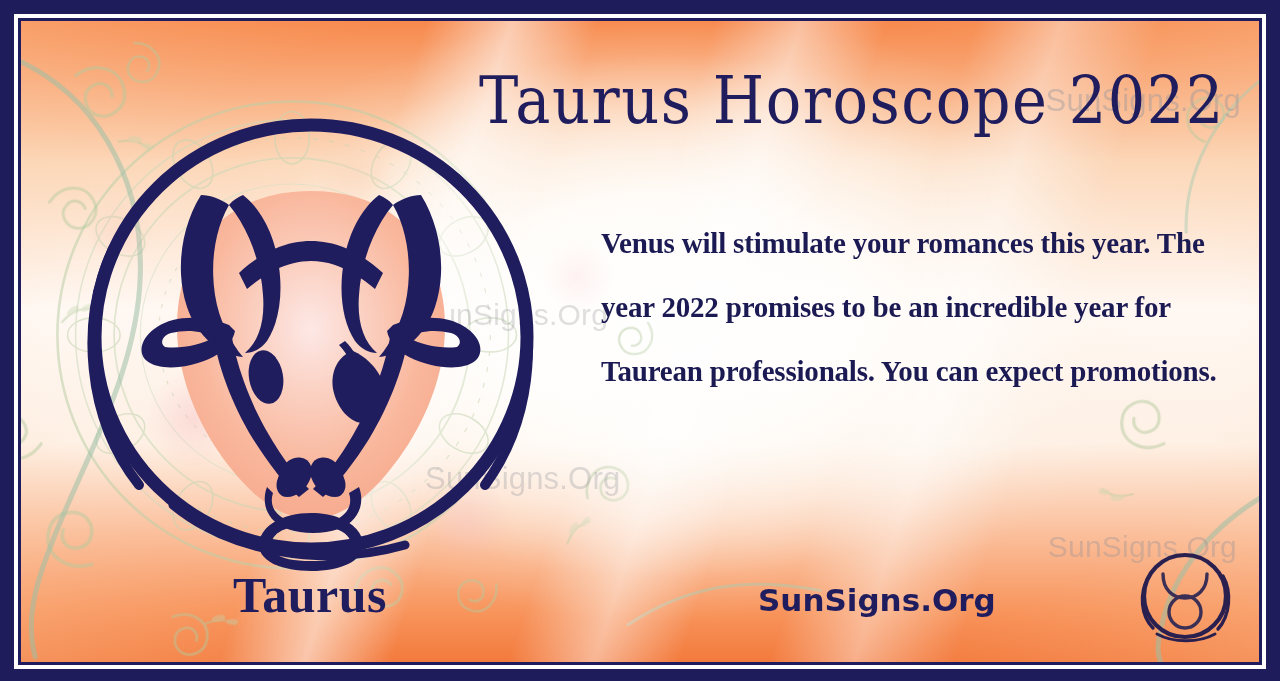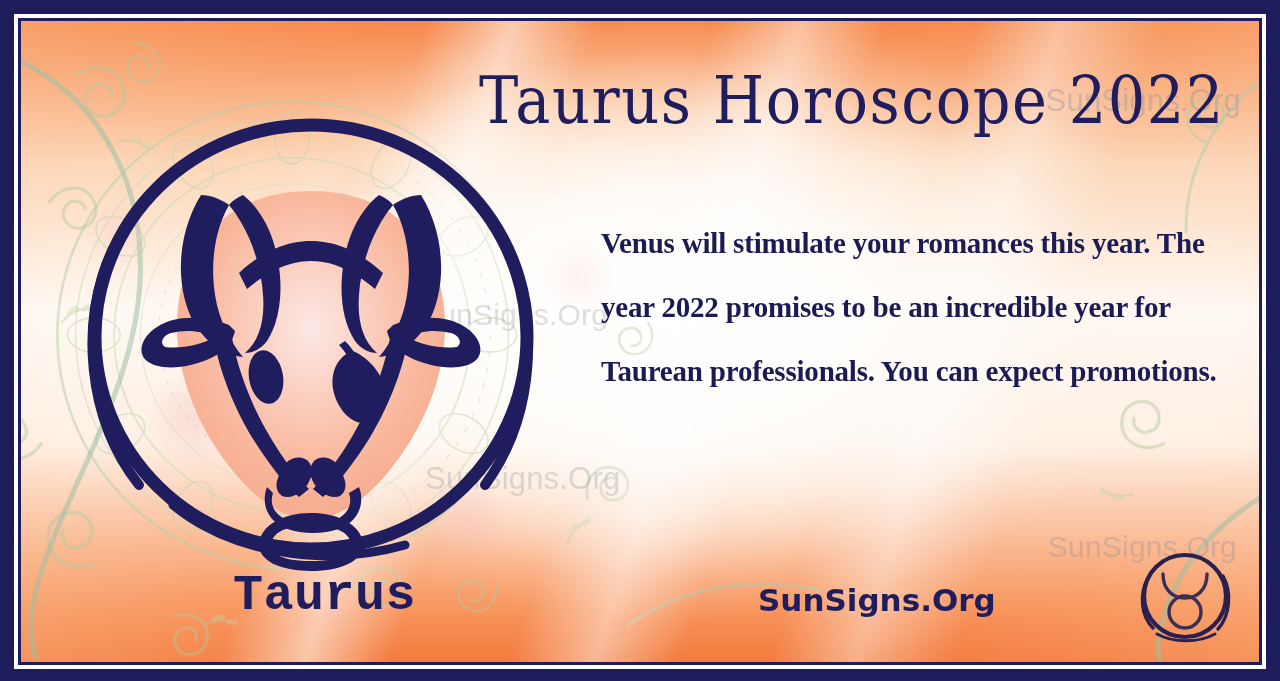--- a/index.html
+++ b/index.html
@@ -129,21 +129,21 @@
     line-height:64px;
     font-weight:700;
     color:#1b1a53;
     letter-spacing:-0.2px;
   }
 
   
   .sign-name{
     position:absolute;
     left:212px; bottom:38px;
-    font-family:Liberation Mono, monospace;
+    font-family:Liberation Serif, serif;
     font-size:50px;
     font-weight:700;
     color:#201d5e;
     letter-spacing:0.5px;
   }
 
   
   .brand{
     position:absolute;
     left:737px; bottom:44px;

